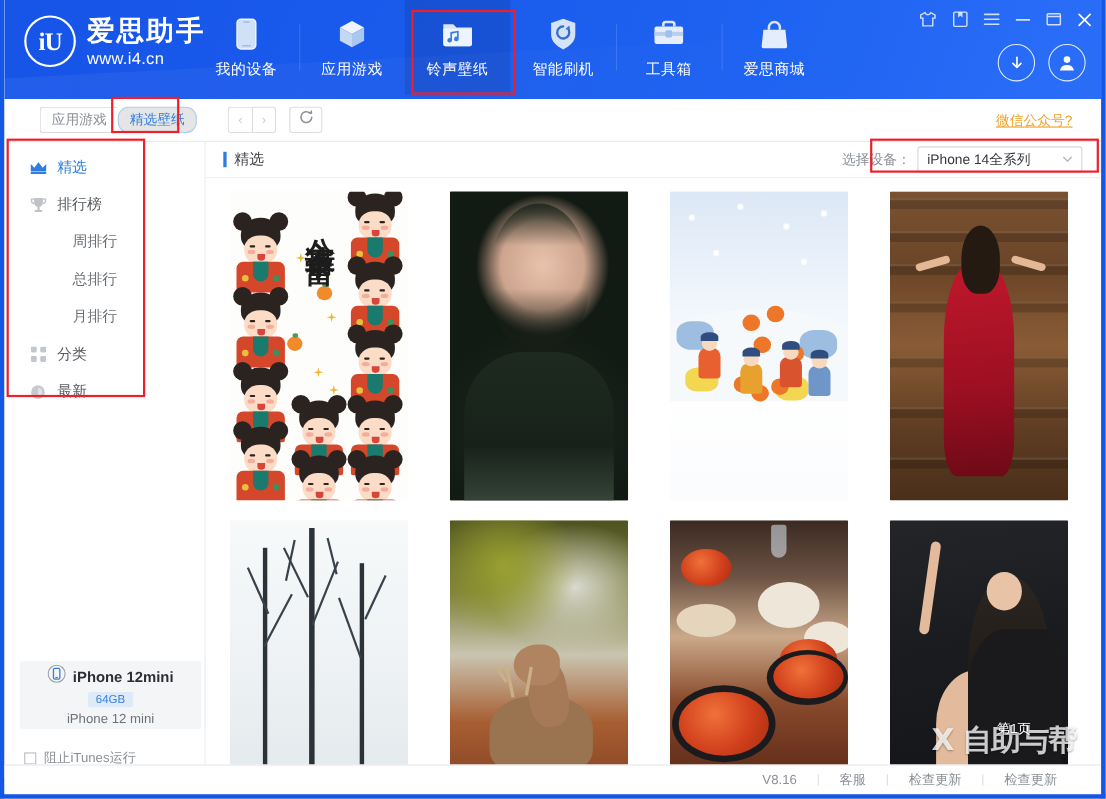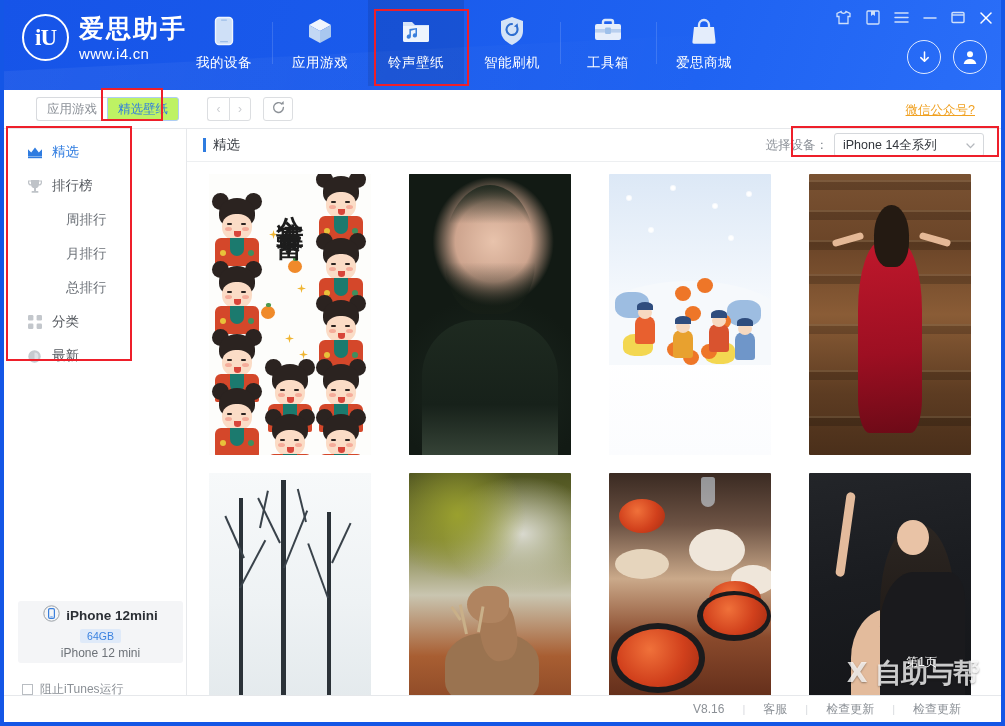--- a/index.html
+++ b/index.html
@@ -88,21 +88,21 @@
     display: flex; align-items: center;
   }
   .seg { display: flex; margin-left: 32px; }
   .seg-btn {
     height: 24px; padding: 0 10px; font-size: 12.5px;
     border: 1px solid #d8dade; background: #fff; color: #8a8f96;
     display: flex; align-items: center; cursor: pointer;
   }
   .seg-btn:first-child { border-radius: 3px 0 0 3px; border-right: none; }
   .seg-btn:last-child  { border-radius: 0 3px 3px 0; }
-  .seg-btn.active { background: #bef264; color: #2f7ce0; border-color: #aecdf4; }
+  .seg-btn.active { background: #e5e5e5; color: #2f7ce0; border-color: #aecdf4; border-radius: 10px; }
 
   .navbtns { display: flex; margin-left: 28px; }
   .navbtn {
     width: 22px; height: 24px; border: 1px solid #dcdee1; background:#fff;
     display:flex;align-items:center;justify-content:center;cursor:pointer;
     color:#cbcdd1; font-size: 12px;
   }
   .navbtn:first-child{border-radius:3px 0 0 3px;border-right:none;}
   .navbtn:last-child{border-radius:0 3px 3px 0;}
   .refreshbtn{
@@ -504,24 +504,24 @@
               <rect x="4.6" y="12" width="6.8" height="1.8" rx=".6" fill="#bfc3c8"></rect>
             </svg>
         </span>
         <span>排行榜</span>
       </div>
 
       <div class="side-item sub">
         <span>周排行</span>
       </div>
       <div class="side-item sub">
+        <span>总排行</span>
+      </div>
+      <div class="side-item sub">
         <span>月排行</span>
-      </div>
-      <div class="side-item sub">
-        <span>总排行</span>
       </div>
 
       <div class="side-item">
         <span class="side-ico">
           <svg width="14" height="14" viewBox="0 0 14 14">
               <g fill="#c3c7cc">
                 <rect x="0" y="0" width="5.4" height="5.4" rx="1.2"></rect>
                 <rect x="8.6" y="0" width="5.4" height="5.4" rx="1.2"></rect>
                 <rect x="0" y="8.6" width="5.4" height="5.4" rx="1.2"></rect>
                 <rect x="8.6" y="8.6" width="5.4" height="5.4" rx="1.2"></rect>

